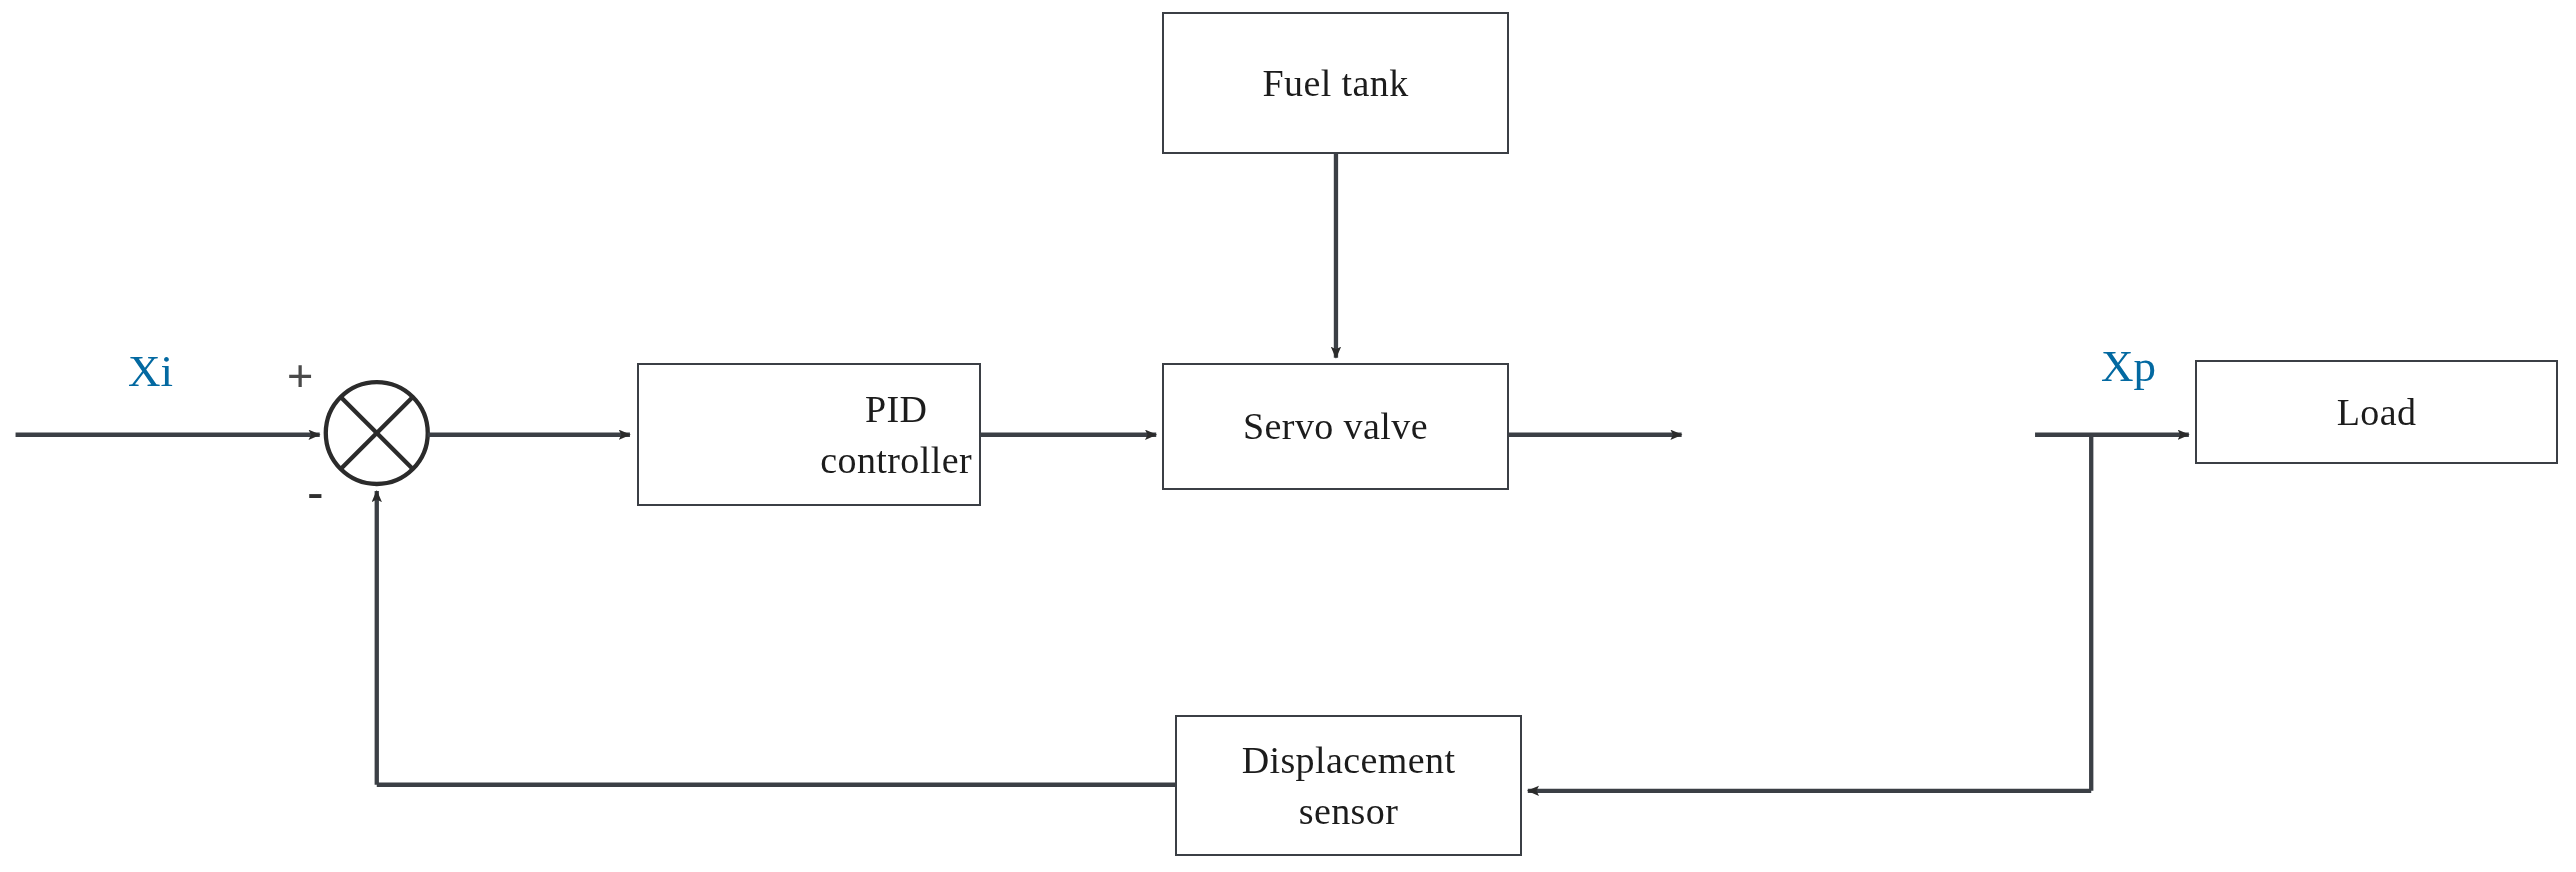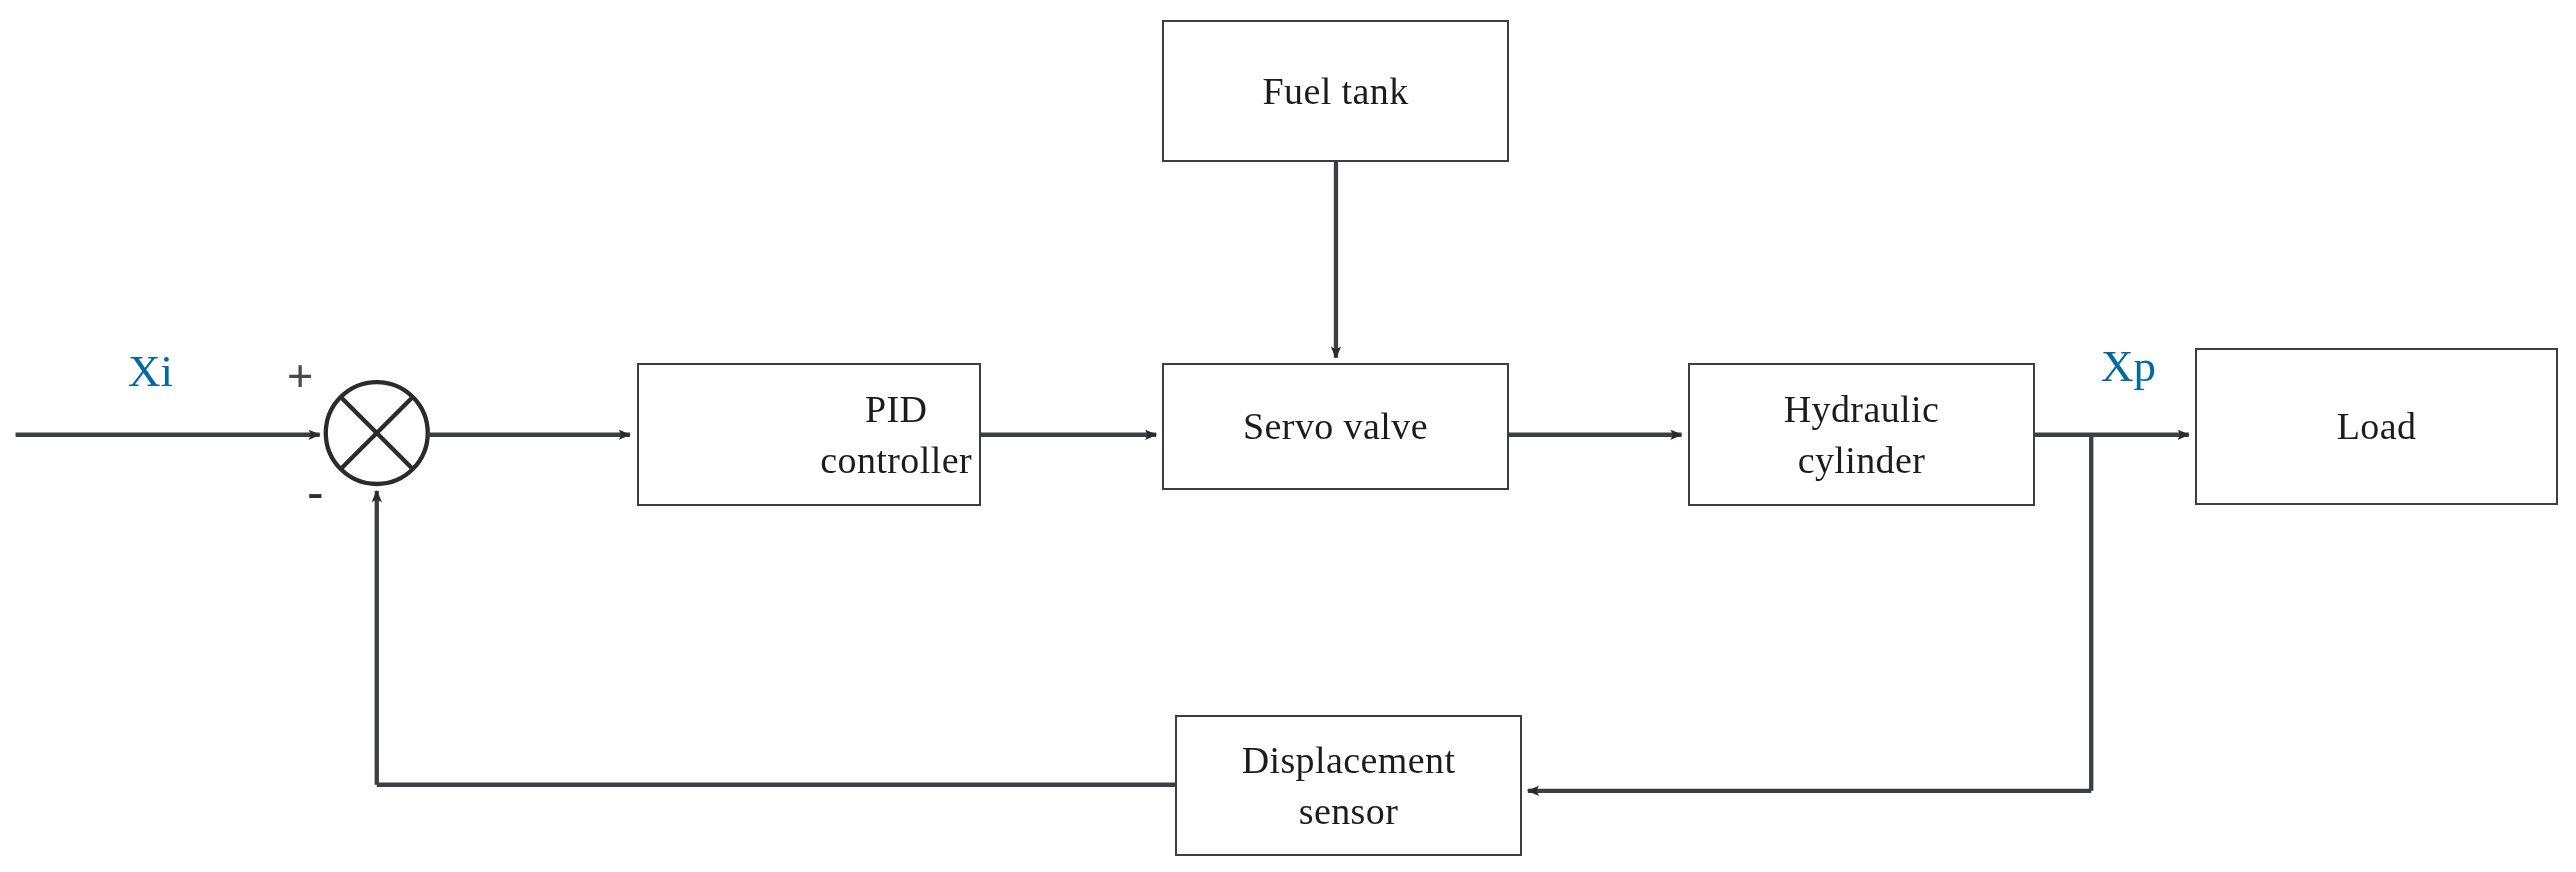--- a/index.html
+++ b/index.html
@@ -105,39 +105,35 @@
 
       <line x1="2420" y1="503" x2="2420" y2="915"></line>
       <line x1="2420" y1="915" x2="1768" y2="915" marker-end="url(#arrow-l)"></line>
 
       <line x1="1360" y1="908" x2="436" y2="908"></line>
       <line x1="436" y1="908" x2="436" y2="568" marker-end="url(#arrow-u)"></line>
 
     </g>
   </svg>
 
-  <div class="blk" style="left:1162px; top:12px; width:347px; height:142px;margin-top:8px;">
+  <div class="blk" style="left:1162px; top:12px; width:347px; height:142px;">
     <span class="blk-label">Fuel tank</span>
   </div>
 
   <div class="blk" style="left:637px; top:363px; width:344px; height:143px;justify-content:flex-end;">
     <span class="blk-label">PID
 controller</span>
   </div>
 
   <div class="blk" style="left:1162px; top:363px; width:347px; height:127px;">
     <span class="blk-label">Servo valve</span>
   </div>
 
-  <div class="blk" style="left:1688px; top:363px; width:347px; height:143px;">
-    <span class="blk-label">Hydraulic
-cylinder</span>
-  </div>
 
-  <div class="blk" style="left:2195px; top:348px; width:363px; height:157px;">
+  <div class="blk" style="left:2195px; top:360px; width:363px; height:104px;">
     <span class="blk-label">Load</span>
   </div>
 
   <div class="blk" style="left:1175px; top:715px; width:347px; height:141px;">
     <span class="blk-label">Displacement
 sensor</span>
   </div>
 
   <div class="sig-label" style="left:128px; top:349px;">Xi</div>
 

